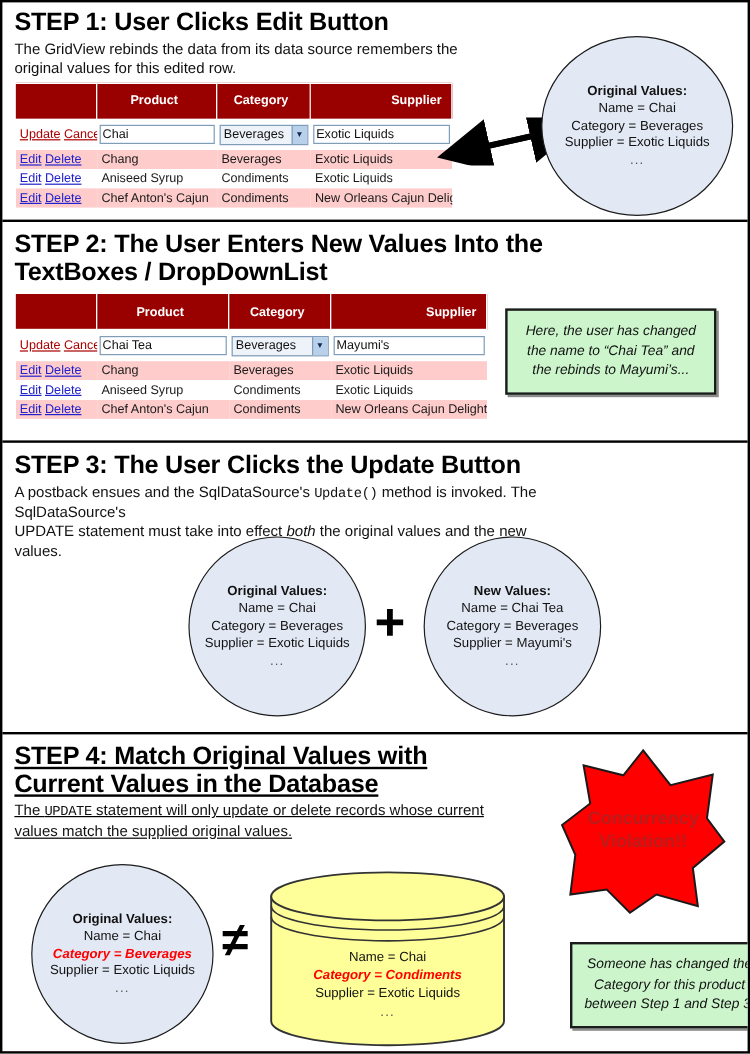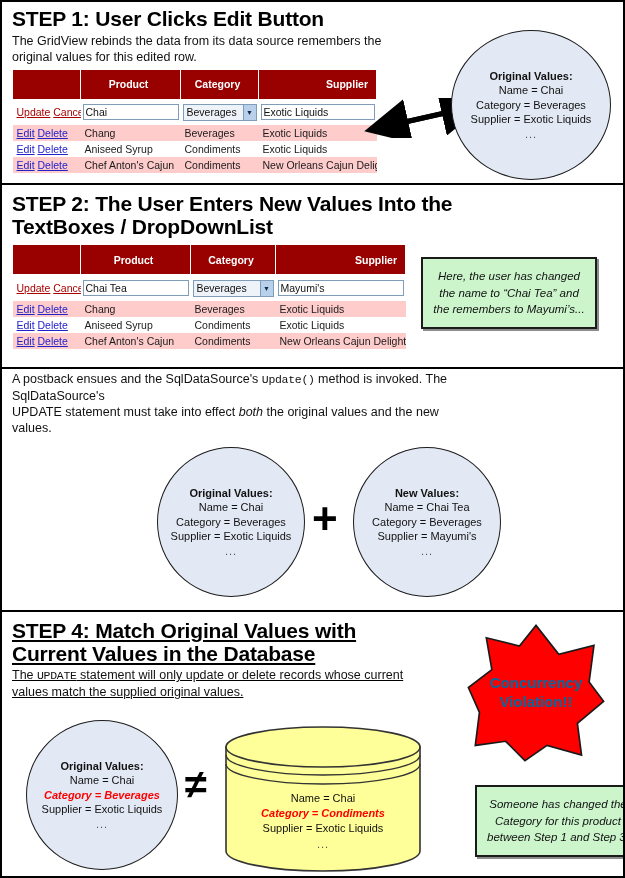--- a/index.html
+++ b/index.html
@@ -85,21 +85,21 @@
   
   .plus { position:absolute; font-size:44px; font-weight:bold; line-height:1; color:#000; }
   .neq  { position:absolute; font-size:40px; font-weight:bold; line-height:1; color:#000; }
 
   
   .cyl { position:absolute; }
 
   
   .star { position:absolute; }
   .star-label {
-    position:absolute; width:100%; text-align:center; color:#0369a1;
+    position:absolute; width:100%; text-align:center; color:#b91c1c;
     font-weight:bold; font-size:15px; line-height:1.25; top:50%;
     transform:translateY(-52%); pointer-events:none;
   }
 </style>
 </head>
 <body>
 
 <div class="page">
 
   <div class="panel" style="height:183px;">
@@ -248,26 +248,27 @@
         <td>Condiments</td>
         <td>New Orleans Cajun Delights</td>
       </tr>
     </tbody>
       </table>
 
     <div class="callout" style="left:419px; top:72px; width:176px; height:72px;">
       <div>
         <div>Here, the user has changed</div>
         <div>the name to “Chai Tea” and</div>
-        <div>the remembers to Mayumi’s...</div>
+        <div>the rebinds to Mayumi’s...</div>
       </div>
     </div>
   </div>
 
   <div class="panel" style="height:243px;">
+    <div class="step-title" style="margin-top:8px;">STEP 3: The User Clicks the Update Button</div>
     <div class="step-desc" style="max-width:440px;">
       <span>A postback ensues and the SqlDataSource's </span><span class="mono">Update()</span><span> method is invoked. The SqlDataSource's</span><br>
       <span>UPDATE statement must take into effect </span><span class="ital">both</span><span> the original values and the new values.</span>
     </div>
 
     <div class="bubble" style="left:155px; top:78px; width:148px; height:150px;">
       <div class="inner">
         <div class="hdr">Original Values:</div>
         <div>Name = Chai</div>
         <div>Category = Beverages</div>

